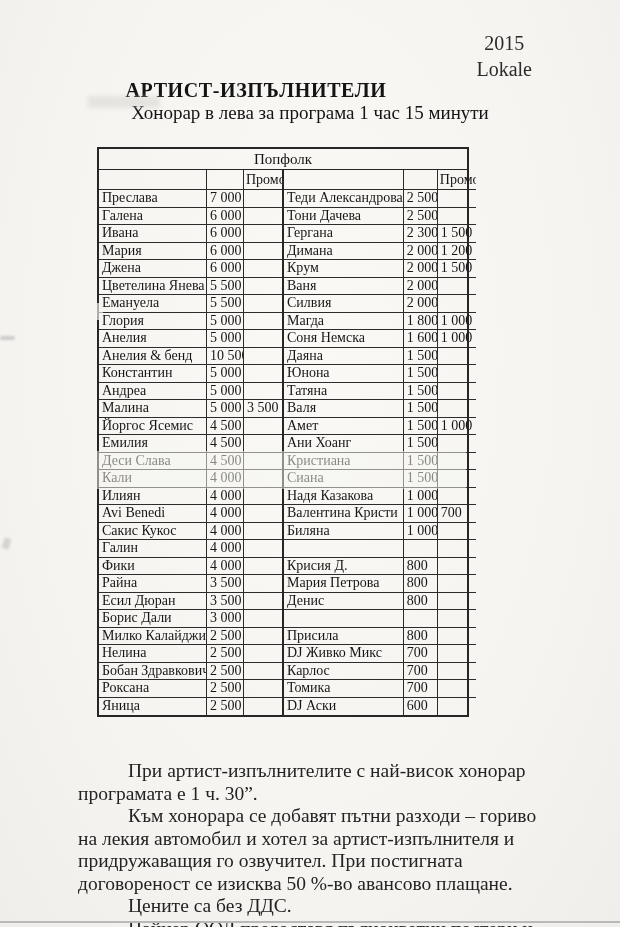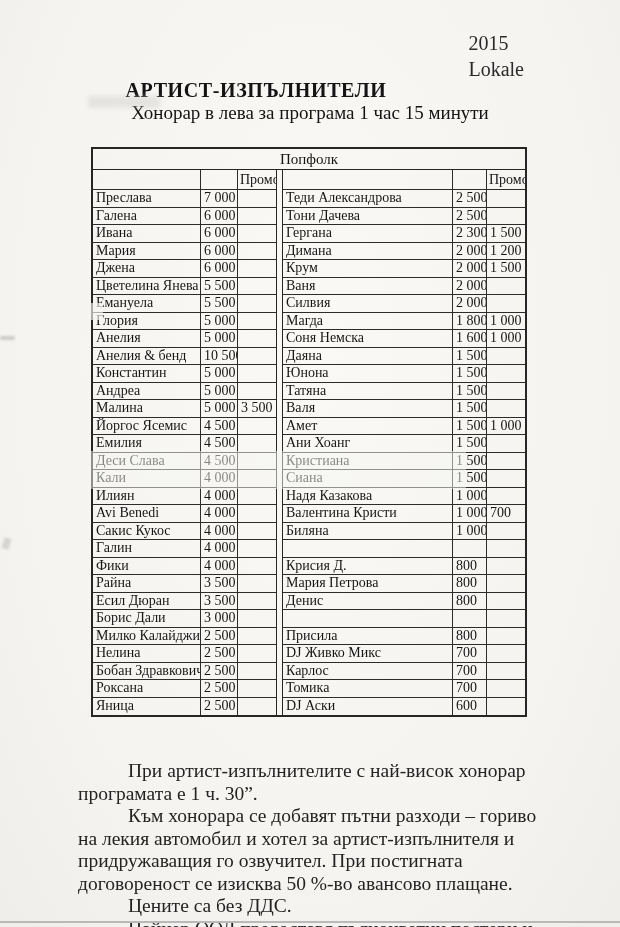--- a/index.html
+++ b/index.html
@@ -8,29 +8,29 @@
     font-family:"Liberation Serif","DejaVu Serif",serif;
     background:#f4f3f0;
   }
   .page{
     position:absolute;inset:0;width:620px;height:927px;overflow:hidden;
     background:radial-gradient(ellipse at 50% 38%,#faf9f6 0%,#f5f4f1 62%,#efeeea 100%);
     color:#1e1e1e;
     filter:blur(0.25px);
   }
   
-  .corner{position:absolute;top:30px;right:96px;text-align:left;line-height:26px;font-size:20px;color:#2a2a2a;}
+  .corner{position:absolute;top:30px;right:88px;text-align:center;line-height:26px;font-size:20px;color:#2a2a2a;}
   
   .doc-title{position:absolute;top:79px;left:0;width:512px;text-align:center;
     font-size:20px;font-weight:bold;letter-spacing:0.6px;color:#141414;}
   .doc-subtitle{position:absolute;top:102px;left:0;width:620px;text-align:center;
     font-size:19px;font-weight:normal;color:#141414;}
   
   .tbl{
-    position:absolute;left:91px;top:147px;width:436px;box-sizing:border-box;
+    position:absolute;left:97px;top:147px;width:372px;box-sizing:border-box;
     border:2px solid #262626;background:transparent;font-size:14px;color:#161616;
   }
   .genre-row{height:21px;line-height:20px;text-align:center;border-bottom:1.5px solid #262626;
     font-size:15px;box-sizing:border-box;}
   .halves{display:flex;align-items:stretch;}
   .half{box-sizing:border-box;}
   .half.left{width:183px;}
   .half.right{flex:1;}
   .divider{width:7px;box-sizing:border-box;border-left:1.5px solid #262626;border-right:1.5px solid #262626;}
   .row{display:flex;height:17.5px;box-sizing:border-box;border-bottom:1.2px solid #2c2c2c;align-items:center;}

